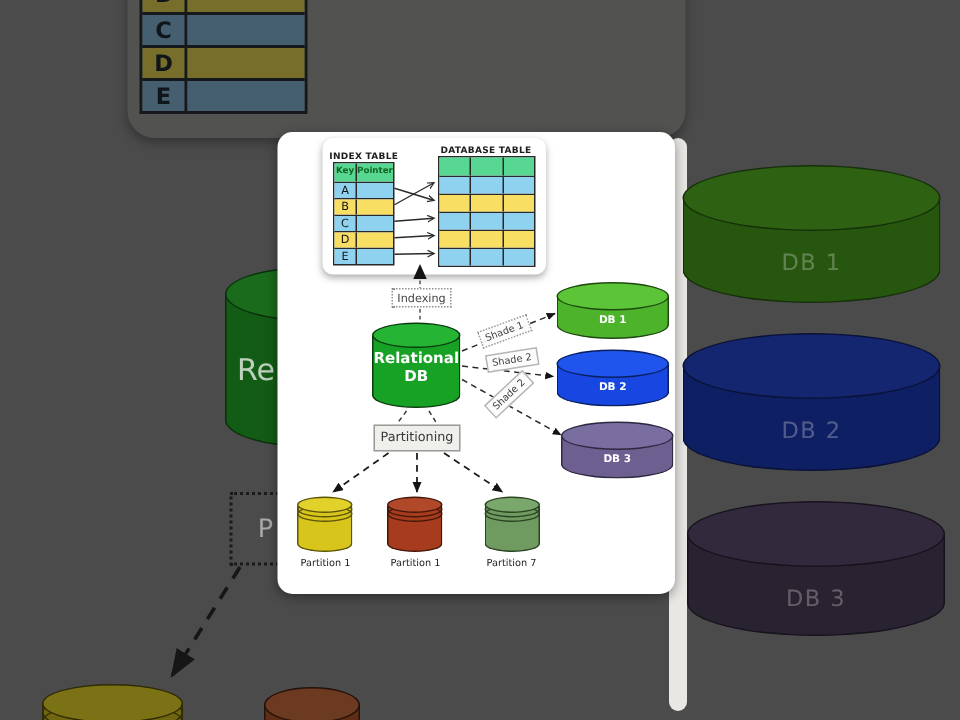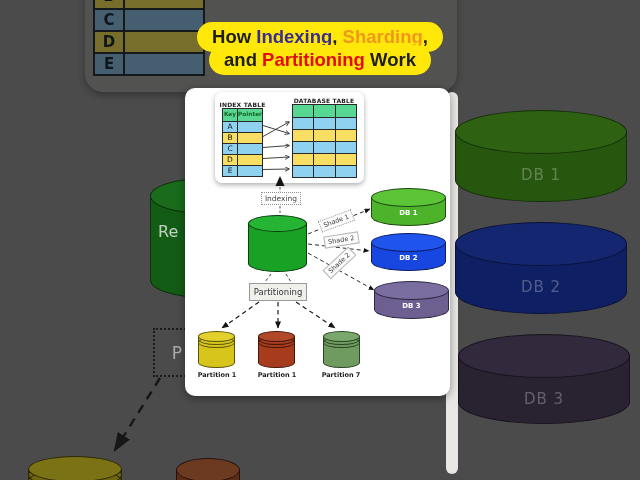--- a/index.html
+++ b/index.html
@@ -24,21 +24,21 @@
   .cyl .top{position:absolute;left:0;top:0;width:100%;height:var(--eh);border-radius:50%;
             background:var(--tc);border:1.4px solid var(--oc);z-index:3;}
   .cyl .ring{position:absolute;left:0;width:100%;height:var(--eh);border-radius:50%;
              border:1px solid var(--oc);background:transparent;z-index:2;}
   .cyl .bd{position:absolute;left:0;top:calc(var(--eh)/2);width:100%;bottom:0;background:var(--bc);
            border:1.4px solid var(--oc);border-top:none;z-index:1;
            border-radius:0 0 50% 50% / 0 0 calc(var(--eh)/2) calc(var(--eh)/2);}
   .cyl .lbl{position:absolute;left:0;width:100%;text-align:center;z-index:4;}
 
   .bg-reldb{left:150px;top:178px;width:112px;height:120px;--eh:36px;--tc:#1a6b1c;--bc:#135c15;--oc:#0a2f0b;z-index:2;}
-  .bg-reldb .lbl{left:8px;width:auto;text-align:center;top:44px;font-size:16px;color:rgba(255,255,255,0.72);}
+  .bg-reldb .lbl{left:8px;width:auto;text-align:center;top:56px;font-size:20px;color:rgba(255,255,255,0.72);}
   .bg-pbox{position:absolute;left:153px;top:328px;width:48px;height:49px;border:2px dotted #1b1b1b;
            z-index:2;color:#a9a9a9;font-size:17px;text-align:center;line-height:46px;}
   .bg-ycyl{left:28px;top:456px;width:94px;height:60px;--eh:26px;--tc:#7b7115;--bc:#6f660f;--oc:#2e2a06;z-index:2;}
   .bg-rcyl{left:176px;top:458px;width:64px;height:50px;--eh:24px;--tc:#6b3a20;--bc:#5e2d17;--oc:#27120a;z-index:2;}
   .bg-db{width:172px;height:92px;--eh:44px;z-index:2;}
   .bg-db .lbl{top:56px;font-size:15px;color:rgba(235,235,235,0.30);letter-spacing:1px;}
   .bg-db1{left:455px;top:110px;--tc:#2e6212;--bc:#27570f;--oc:#15300a;}
   .bg-db2{left:455px;top:222px;--tc:#142670;--bc:#0f1f63;--oc:#0a1236;}
   .bg-db3{left:458px;top:334px;height:90px;--tc:#322a3c;--bc:#292230;--oc:#17121d;}
   .bg-svg{position:absolute;inset:0;z-index:2;pointer-events:none;}
@@ -83,21 +83,21 @@
   .reldb .lbl{top:19px;font-size:10px;font-weight:700;color:#fff;line-height:11.5px;}
   .sdb{width:75px;height:38px;--eh:19px;z-index:4;}
   .sdb .lbl{top:21px;font-size:7px;font-weight:700;color:#fff;}
   .sdb1{left:186px;top:100px;--tc:#5cc437;--bc:#4cb32b;--oc:#1e4a10;}
   .sdb2{left:186px;top:145px;--tc:#1f55ec;--bc:#1747e0;--oc:#0a1f62;}
   .sdb3{left:189px;top:193px;--tc:#7a6da0;--bc:#6d6090;--oc:#2e2841;}
   .pcyl{width:37px;height:37px;--eh:11px;z-index:4;}
   .pc1{left:13px;top:243px;--tc:#e2d02b;--bc:#d8c51b;--oc:#5c5408;}
   .pc2{left:73px;top:243px;--tc:#b2482a;--bc:#a63c1d;--oc:#451709;}
   .pc3{left:138px;top:243px;--tc:#7aa76c;--bc:#6f9b61;--oc:#2c4424;}
-  .plab{position:absolute;width:50px;top:283px;font-size:6.5px;color:#1c1c1c;text-align:center;z-index:4;font-weight:bold;}
+  .plab{position:absolute;width:50px;top:283px;font-size:6.5px;color:#1c1c1c;text-align:center;z-index:4;}
   .plab1{left:7px;} .plab2{left:67px;} .plab3{left:131px;}
 
   
   .banner{position:absolute;left:0;width:640px;text-align:center;z-index:6;
           font-family:"Liberation Sans",sans-serif;}
   .pill{display:inline-block;background:#ffe70a;border-radius:15px;padding:3px 15px;
         font-size:18.5px;font-weight:600;color:#1d1d1d;line-height:1.3;}
   #banner-top{top:22px;}
   #banner-bottom{top:399px;}
   #banner-bottom .pill{font-weight:700;}
@@ -278,20 +278,24 @@
         <path d="M93,214 L93,240" marker-end="url(#ah)"></path>
         <path d="M111,214 L150,240" marker-end="url(#ah)"></path>
       </g>
     </svg>
 
     <div class="lbl-indexing">Indexing</div>
 
     <div class="cyl reldb">
       <div class="bd"></div>
       <div class="top"></div>
+      <div class="lbl">
+        <div>Relational</div>
+        <div>DB</div>
+      </div>
     </div>
 
     <div class="shade shade1">Shade 1</div>
     <div class="shade shade2">Shade 2</div>
     <div class="shade shade3">Shade 2</div>
 
     <div class="cyl sdb sdb1">
       <div class="bd"></div>
       <div class="top"></div>
       <div class="lbl">DB 1</div>
@@ -325,25 +329,17 @@
       <div class="bd"></div>
       <div class="ring" style="top:3px"></div>
       <div class="ring" style="top:6px"></div>
       <div class="top"></div>
     </div>
     <div class="plab plab1">Partition 1</div>
     <div class="plab plab2">Partition 1</div>
     <div class="plab plab3">Partition 7</div>
   </div>
 
-  <div class="banner" id="banner-top">
-    <div>
-      <span class="pill"><span>How </span><span class="acc-idx">Indexing</span><span>, </span><span class="acc-shd">Sharding</span><span>,</span></span>
-    </div>
-    <div>
-      <span class="pill l2"><span>and </span><span class="acc-prt">Partitioning</span><span> Work</span></span>
-    </div>
-  </div>
 
   <div class="banner" id="banner-bottom">
   </div>
 
 </div>
 
 </body></html>

